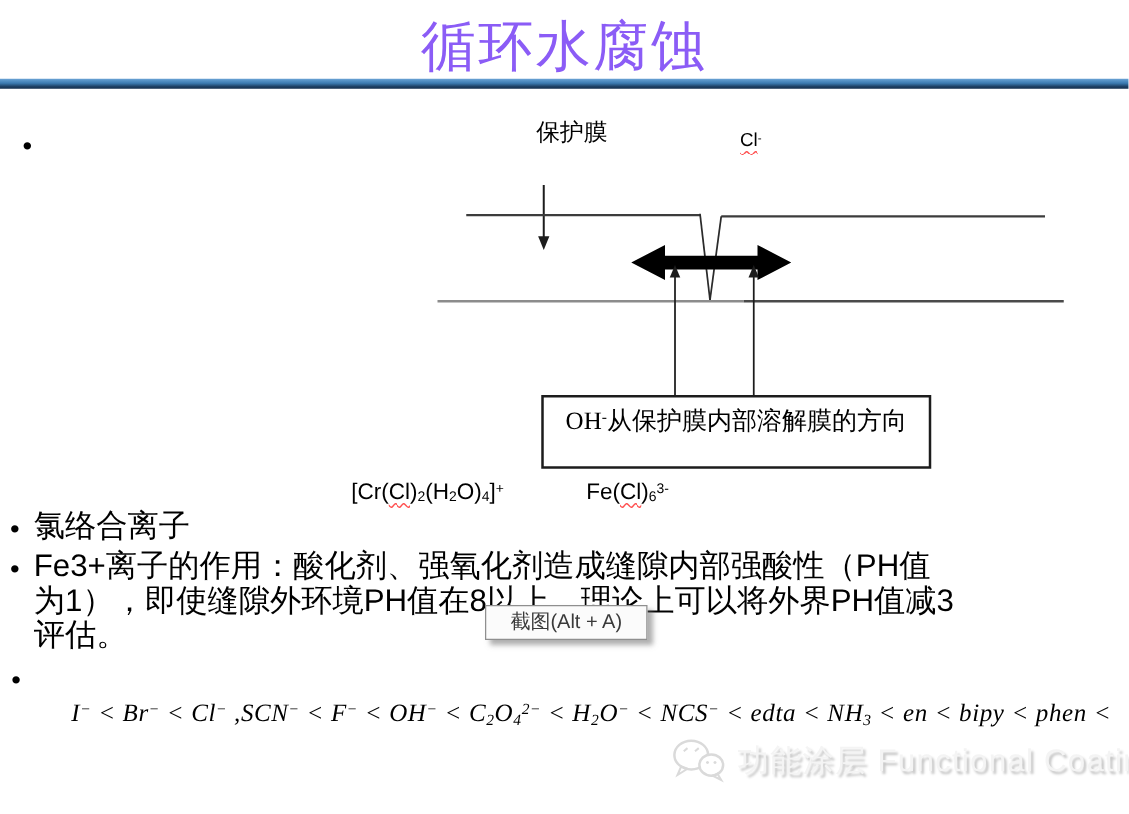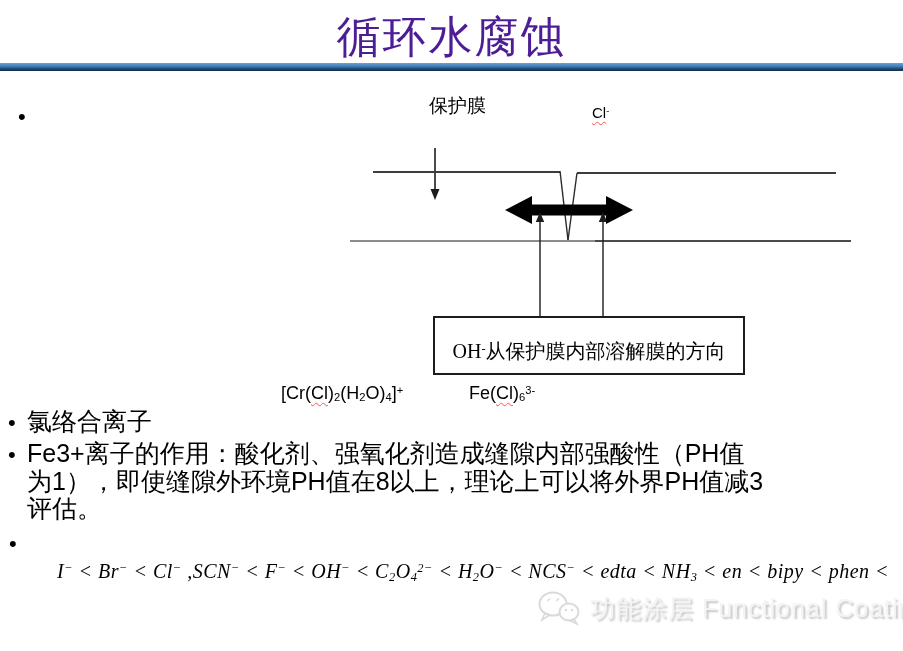--- a/index.html
+++ b/index.html
@@ -4,21 +4,21 @@
 <style>
   html,body{margin:0;padding:0;background:#ffffff;}
   .slide{
     position:relative;width:903px;height:651px;background:#ffffff;overflow:hidden;
     font-family:"Liberation Sans","DejaVu Sans",sans-serif;color:#000;
   }
   .abs{position:absolute;}
   
   .title{
     left:0;top:8px;width:903px;text-align:center;
-    font-size:44px;font-weight:400;letter-spacing:2px;color:#4c1d95;
+    font-size:44px;font-weight:400;letter-spacing:2px;color:#8b5cf6;
   }
   .divider{
     left:0;top:63px;width:903px;height:8px;
     background:linear-gradient(180deg,#6aa3d5 0%,#3b7ab0 45%,#1d4064 78%,#152f4e 100%);
   }
   
   .bullet-dot{font-size:22px;line-height:26px;}
   .b1-text{font-size:22px;font-weight:bold;line-height:26px;white-space:nowrap;}
   .b2-text{font-size:25px;line-height:27.5px;white-space:nowrap;}
   .para div{white-space:nowrap;}
@@ -27,21 +27,21 @@
     text-decoration-color:#ff5050;text-decoration-thickness:1px;text-underline-offset:3px;
   }
   sub{font-size:62%;vertical-align:-18%;}
   sup{font-size:62%;vertical-align:38%;}
   
   .film-label{font-size:19px;}
   .cl-label{font-family:Liberation Sans, sans-serif;font-size:15px;}
   .oh-box{
     left:433px;top:316px;width:312px;height:59px;
     border:2px solid #1c1c1c;box-sizing:border-box;text-align:center;
-    font-family:"Liberation Serif","DejaVu Serif",serif;font-size:20px;padding-top:20px;
+    font-family:"Liberation Serif","DejaVu Serif",serif;font-size:20px;padding-top:5px;
   }
   .formula{font-size:18px;white-space:nowrap;}
   
   .math{
     font-family:"Liberation Serif","DejaVu Serif",serif;font-style:italic;
     font-size:20px;white-space:nowrap;letter-spacing:0.5px;
   }
   
   .tooltip{
     left:388px;top:484px;width:130px;height:28px;box-sizing:border-box;
@@ -112,20 +112,21 @@
   <div class="abs b2-text para" style="left:27px;top:440px;">
     <div>Fe3+离子的作用：酸化剂、强氧化剂造成缝隙内部强酸性（PH值</div>
     <div>为1），即使缝隙外环境PH值在8以上，理论上可以将外界PH值减3</div>
     <div>评估。</div>
   </div>
 
   <span class="abs bullet-dot" style="left:9px;top:531px;">•</span>
 
   <div class="abs math" style="left:57px;top:560px;"><span>I</span><sup>−</sup><span> &lt; Br</span><sup>−</sup><span> &lt; Cl</span><sup>−</sup><span> ,SCN</span><sup>−</sup><span> &lt; F</span><sup>−</sup><span> &lt; OH</span><sup>−</sup><span> &lt; C</span><sub>2</sub><span>O</span><sub>4</sub><sup>2−</sup><span> &lt; H</span><sub>2</sub><span>O</span><sup>−</sup><span> &lt; NCS</span><sup>−</sup><span> &lt; edta &lt; NH</span><sub>3</sub><span> &lt; en &lt; bipy &lt; phen &lt;</span></div>
 
+  <div class="abs tooltip">截图(Alt + A)</div>
 
   <div class="abs watermark">
     <svg width="46" height="38" viewBox="0 0 46 38">
       <ellipse cx="17" cy="15" rx="13.5" ry="11.5" fill="none" stroke="#dadada" stroke-width="2"></ellipse>
       <polygon points="9,24 6,31 14,26" fill="none" stroke="#dadada" stroke-width="1.6"></polygon>
       <path d="M11,12 l3,-2.5 M20,12 l3,-2.5" stroke="#dadada" stroke-width="1.6" fill="none"></path>
       <ellipse cx="33" cy="23" rx="9.5" ry="8.5" fill="#ffffff" stroke="#dadada" stroke-width="2"></ellipse>
       <polygon points="38,30 41,35 34,31.5" fill="none" stroke="#dadada" stroke-width="1.6"></polygon>
       <circle cx="30" cy="21" r="1.2" fill="#dadada"></circle>
       <circle cx="36" cy="21" r="1.2" fill="#dadada"></circle>

